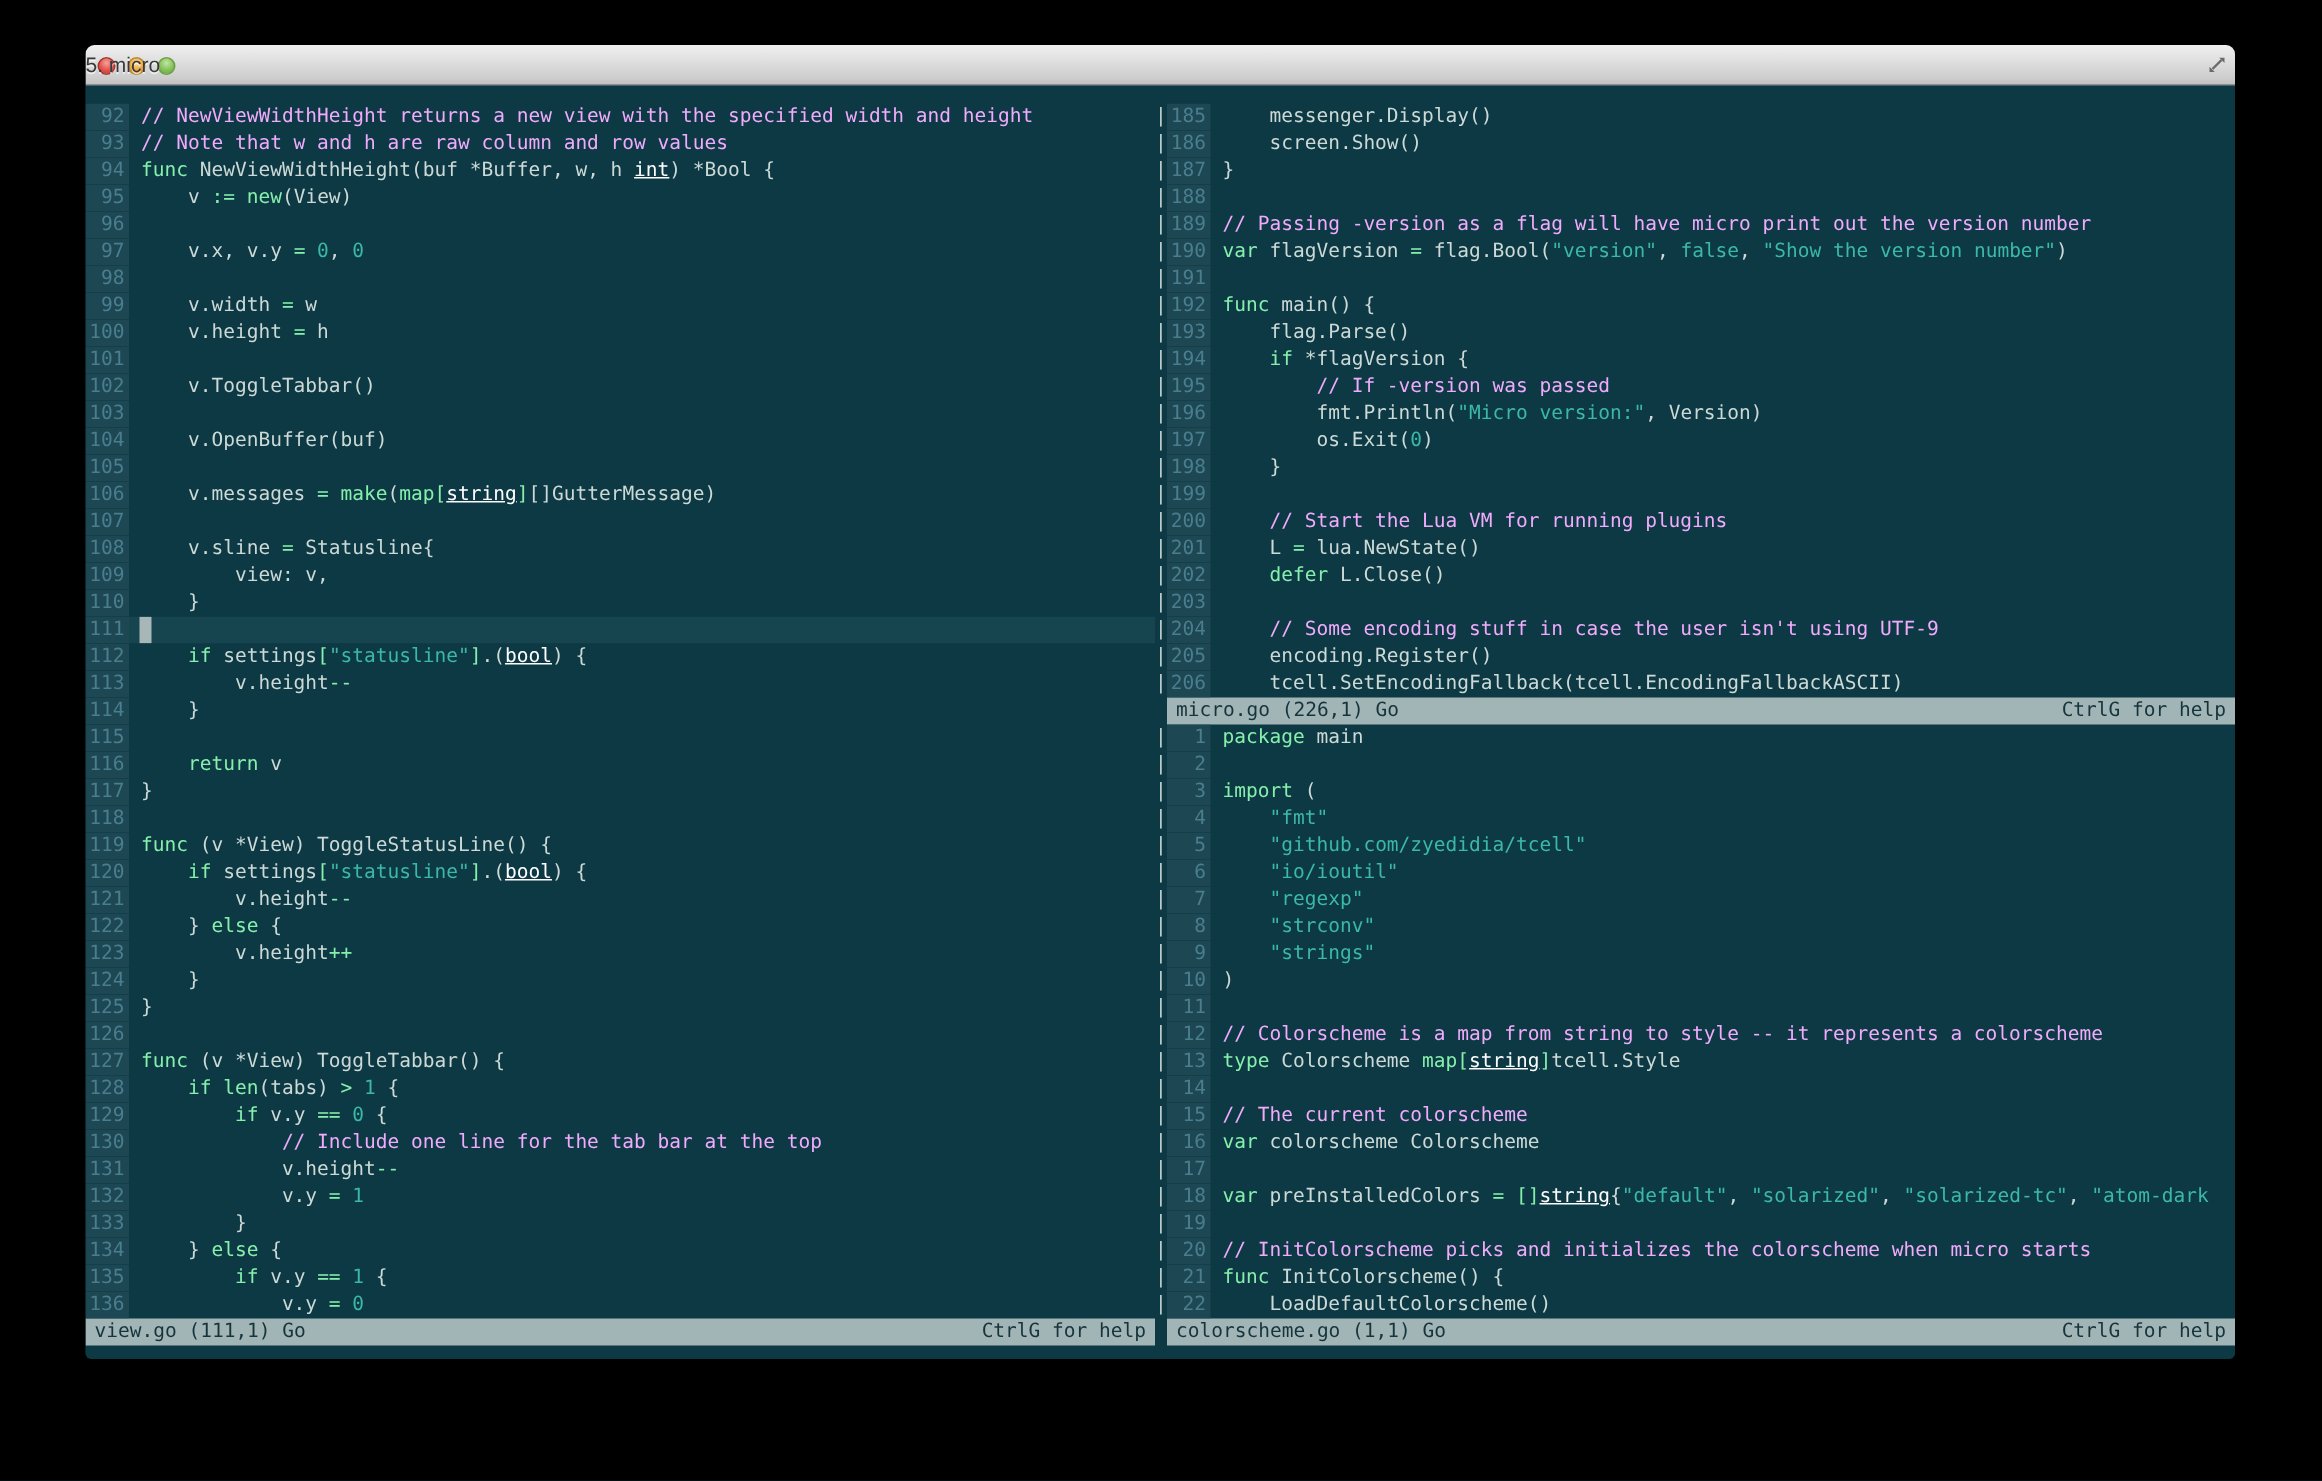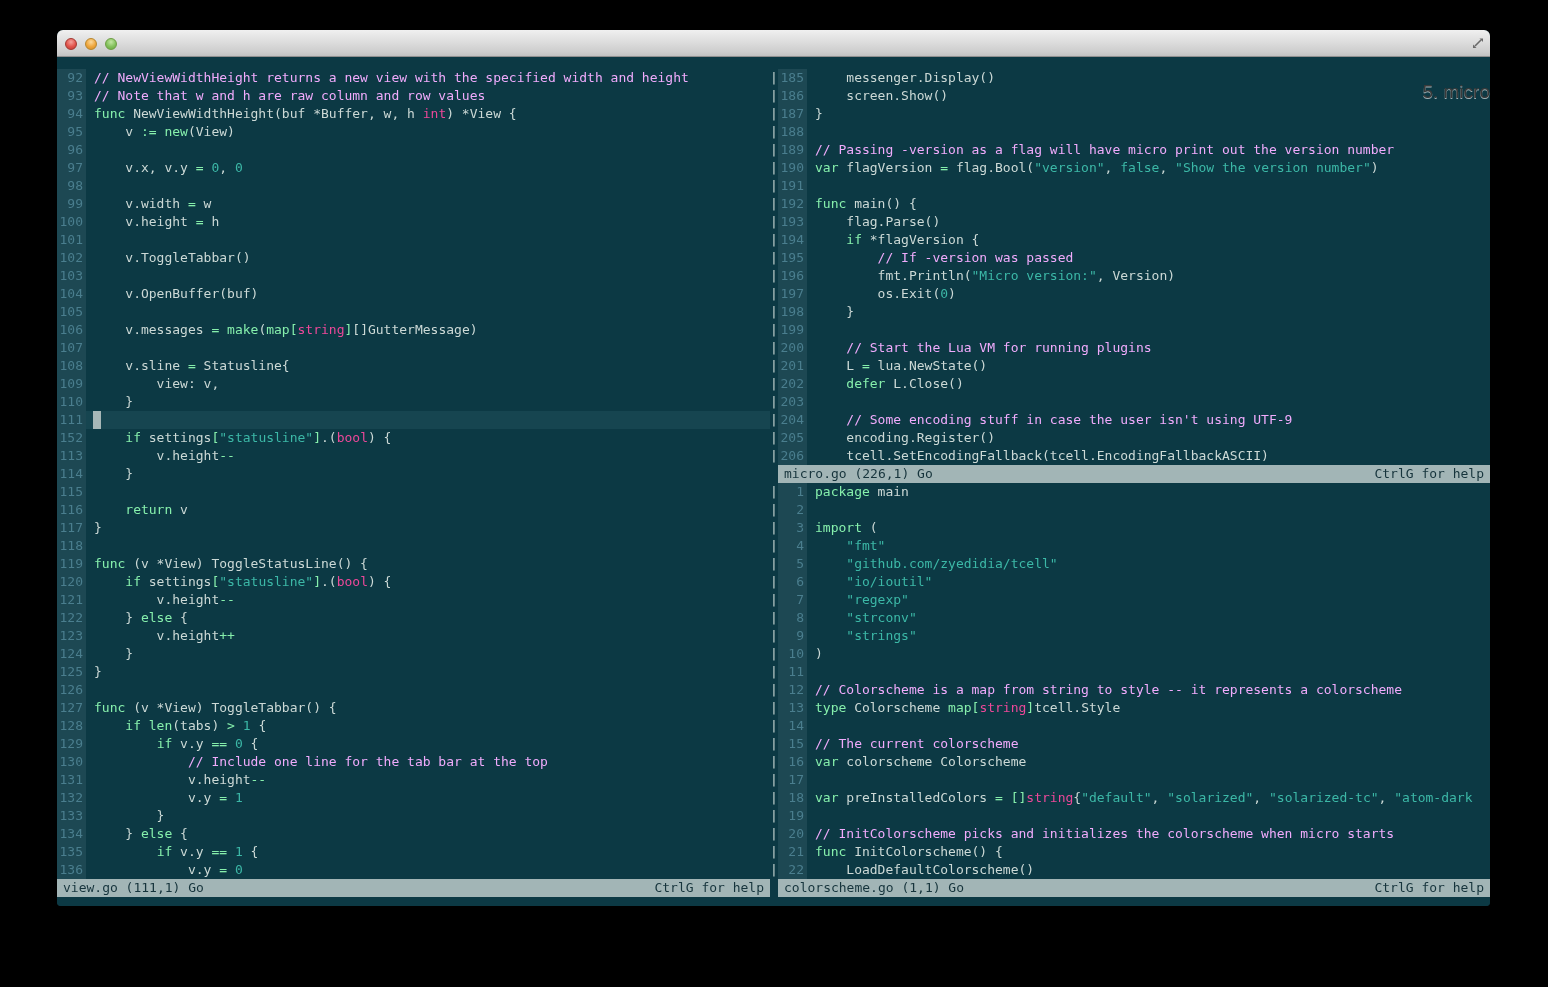--- a/index.html
+++ b/index.html
@@ -17,22 +17,22 @@
     background:linear-gradient(#f0f0f0, #cdcdcd 85%, #c2c2c2);
     border-bottom:1px solid #8f8f8f;
     font-family:"Liberation Sans", sans-serif;
   }
   .lights { position:absolute; left:8px; top:0; height:27px; display:flex; align-items:center; gap:8px; }
   .light { width:12px; height:12px; border-radius:50%; display:inline-block; }
   .light.red    { background:radial-gradient(circle at 50% 30%, #f4a29c, #e2544c 55%, #b93b34); border:1px solid #a33730; }
   .light.yellow { background:radial-gradient(circle at 50% 30%, #fbd99b, #efa63c 55%, #cf8a27); border:1px solid #b8862c; }
   .light.green  { background:radial-gradient(circle at 50% 30%, #c2e6a2, #84c15c 55%, #64a63e); border:1px solid #6d9e44; }
   .title {
-    position:absolute; left:0; right:0; top:0; line-height:27px; text-align:right;
-    font-size:19px; color:#3a3a3a; text-shadow:0 1px 0 rgba(255,255,255,.6);margin-top:48px;
+    position:absolute; left:0; right:0; top:0; line-height:27px; text-align:left;
+    font-size:14px; color:#3a3a3a; text-shadow:0 1px 0 rgba(255,255,255,.6);
   }
   .resize { position:absolute; right:5px; top:6px; width:14px; height:14px; }
 
   .terminal {
     height:849px; padding-top:12px;
     background:#0c3944;
     font-family:"DejaVu Sans Mono", monospace;
     font-size:13px; line-height:18px; color:#ccd9d6;
   }
   .cols { display:flex; }
@@ -52,21 +52,21 @@
   .status {
     height:18px; background:#a2b5b6; color:#16343c;
     display:flex; justify-content:space-between; padding:0 6px;gap:36px;
   }
   .status.sr8 { margin-left:8px; }
   .msgline { height:18px; }
 
   .sd { color:#ccd9d6; }
   .sk { color:#86efac; }
   .ss { color:#3cb8a7; }
-  .st { color:#ec4899; }
+  .st { color:#ffffff;text-decoration:underline; }
   .sc { color:#f0abfc; }
 </style>
 </head>
 <body>
 
 <div class="window">
   <div class="titlebar">
     <div class="lights">
       <span class="light red"></span>
       <span class="light yellow"></span>
@@ -80,39 +80,39 @@
         <path d="M2 8.5 L2 12 L5.5 12 Z" fill="#6a6a6a"></path>
       </svg>
     </span>
   </div>
 
   <div class="terminal">
     <div class="cols">
       <div class="pane-left">
           <div class="row"><span class="gut">92</span><span class="code"><span class="sc">// NewViewWidthHeight returns a new view with the specified width and height</span></span></div>
           <div class="row"><span class="gut">93</span><span class="code"><span class="sc">// Note that w and h are raw column and row values</span></span></div>
-          <div class="row"><span class="gut">94</span><span class="code"><span class="sk">func</span><span class="sd"> NewViewWidthHeight(buf *Buffer, w, h </span><span class="st">int</span><span class="sd">) *View {</span></span></div>
+          <div class="row"><span class="gut">94</span><span class="code"><span class="sk">func</span><span class="sd"> NewViewWidthHeight(buf *Buffer, w, h </span><span class="st">int</span><span class="sd">) *Bool {</span></span></div>
           <div class="row"><span class="gut">95</span><span class="code"><span class="sd">    v </span><span class="sk">:=</span><span class="sd"> </span><span class="sk">new</span><span class="sd">(View)</span></span></div>
           <div class="row"><span class="gut">96</span><span class="code"></span></div>
           <div class="row"><span class="gut">97</span><span class="code"><span class="sd">    v.x, v.y </span><span class="sk">=</span><span class="sd"> </span><span class="ss">0</span><span class="sd">, </span><span class="ss">0</span></span></div>
           <div class="row"><span class="gut">98</span><span class="code"></span></div>
           <div class="row"><span class="gut">99</span><span class="code"><span class="sd">    v.width </span><span class="sk">=</span><span class="sd"> w</span></span></div>
           <div class="row"><span class="gut">100</span><span class="code"><span class="sd">    v.height </span><span class="sk">=</span><span class="sd"> h</span></span></div>
           <div class="row"><span class="gut">101</span><span class="code"></span></div>
           <div class="row"><span class="gut">102</span><span class="code"><span class="sd">    v.ToggleTabbar()</span></span></div>
           <div class="row"><span class="gut">103</span><span class="code"></span></div>
           <div class="row"><span class="gut">104</span><span class="code"><span class="sd">    v.OpenBuffer(buf)</span></span></div>
           <div class="row"><span class="gut">105</span><span class="code"></span></div>
           <div class="row"><span class="gut">106</span><span class="code"><span class="sd">    v.messages </span><span class="sk">=</span><span class="sd"> </span><span class="sk">make</span><span class="sd">(</span><span class="sk">map[</span><span class="st">string</span><span class="sk">]</span><span class="sd">[]GutterMessage)</span></span></div>
           <div class="row"><span class="gut">107</span><span class="code"></span></div>
           <div class="row"><span class="gut">108</span><span class="code"><span class="sd">    v.sline </span><span class="sk">=</span><span class="sd"> Statusline{</span></span></div>
           <div class="row"><span class="gut">109</span><span class="code"><span class="sd">        view: v,</span></span></div>
           <div class="row"><span class="gut">110</span><span class="code"><span class="sd">    }</span></span></div>
           <div class="row cur"><span class="gut">111</span><span class="code"><span class="cursor"></span></span></div>
-          <div class="row"><span class="gut">152</span><span class="code"><span class="sd">    </span><span class="sk">if</span><span class="sd"> settings</span><span class="sk">[</span><span class="ss">"statusline"</span><span class="sk">]</span><span class="sd">.(</span><span class="st">bool</span><span class="sd">) {</span></span></div>
+          <div class="row"><span class="gut">112</span><span class="code"><span class="sd">    </span><span class="sk">if</span><span class="sd"> settings</span><span class="sk">[</span><span class="ss">"statusline"</span><span class="sk">]</span><span class="sd">.(</span><span class="st">bool</span><span class="sd">) {</span></span></div>
           <div class="row"><span class="gut">113</span><span class="code"><span class="sd">        v.height</span><span class="sk">--</span></span></div>
           <div class="row"><span class="gut">114</span><span class="code"><span class="sd">    }</span></span></div>
           <div class="row"><span class="gut">115</span><span class="code"></span></div>
           <div class="row"><span class="gut">116</span><span class="code"><span class="sd">    </span><span class="sk">return</span><span class="sd"> v</span></span></div>
           <div class="row"><span class="gut">117</span><span class="code"><span class="sd">}</span></span></div>
           <div class="row"><span class="gut">118</span><span class="code"></span></div>
           <div class="row"><span class="gut">119</span><span class="code"><span class="sk">func</span><span class="sd"> (v *View) ToggleStatusLine() {</span></span></div>
           <div class="row"><span class="gut">120</span><span class="code"><span class="sd">    </span><span class="sk">if</span><span class="sd"> settings</span><span class="sk">[</span><span class="ss">"statusline"</span><span class="sk">]</span><span class="sd">.(</span><span class="st">bool</span><span class="sd">) {</span></span></div>
           <div class="row"><span class="gut">121</span><span class="code"><span class="sd">        v.height</span><span class="sk">--</span></span></div>
           <div class="row"><span class="gut">122</span><span class="code"><span class="sd">    } </span><span class="sk">else</span><span class="sd"> {</span></span></div>

